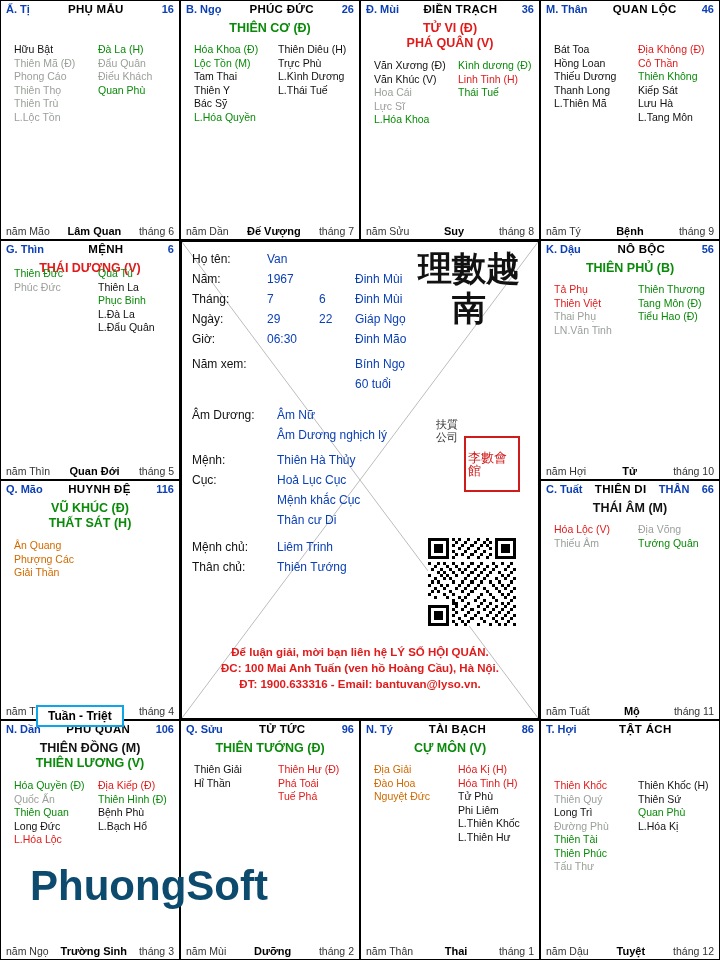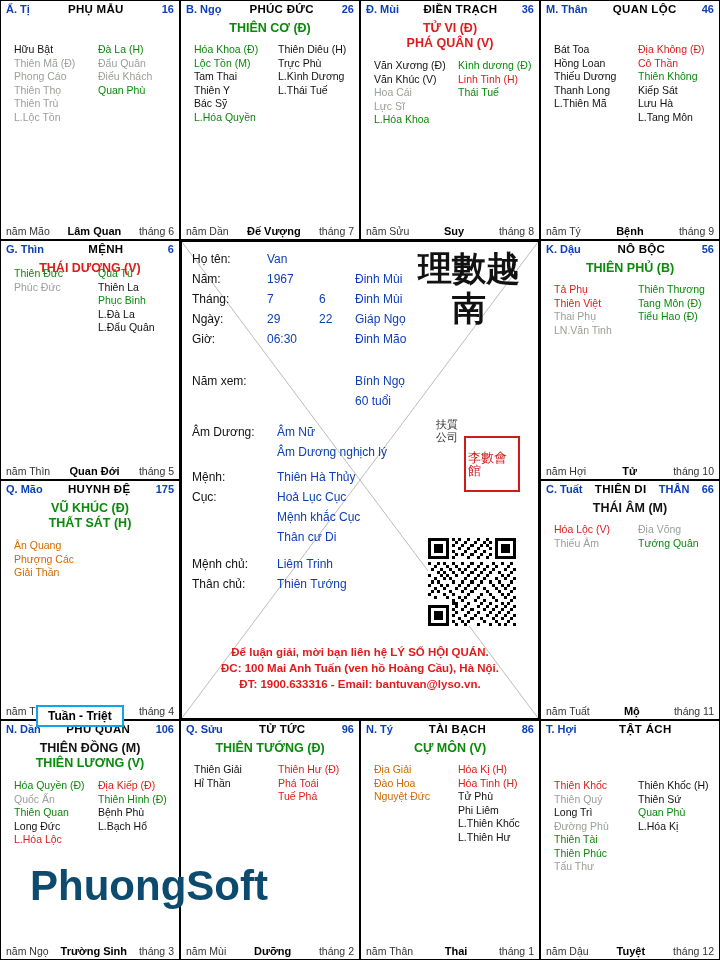--- a/index.html
+++ b/index.html
@@ -312,21 +312,21 @@
       <span class="foot-year">năm Hợi</span>
       <span class="foot-mid">Tử</span>
       <span class="foot-month">tháng 10</span>
     </div>
   </div>
 
   <div class="cell">
     <div class="pal-head">
       <span class="pal-chi">Q. Mão</span>
       <span class="pal-name">HUYNH ĐỆ</span>
-      <span class="pal-num">175</span>
+      <span class="pal-num">116</span>
     </div>
     <div class="stars-main">
       <span class="s c-green">VŨ KHÚC (Đ)</span>
       <span class="s c-green">THẤT SÁT (H)</span>
     </div>
     <div class="cols" style="top:58px;">
       <div class="col">
         <span class="s c-orange">Ân Quang</span>
         <span class="s c-orange">Phượng Các</span>
         <span class="s c-orange">Giải Thần</span>
@@ -527,21 +527,21 @@
       <span class="v1">29</span>
       <span class="v2">22</span>
       <span class="v3">Giáp Ngọ</span>
     </div>
     <div class="row">
       <span class="lab">Giờ:</span>
       <span class="v1">06:30</span>
       <span class="v2"></span>
       <span class="v3">Đinh Mão</span>
     </div>
-    <div class="row" style="margin-top:27px;align-items:flex-end;">
+    <div class="row" style="margin-top:10px;align-items:flex-end;">
       <span class="lab">Năm xem:</span>
       <span class="v1"></span>
       <span class="v2"></span>
       <span class="v3">Bính Ngọ</span>
     </div>
     <div class="row">
       <span class="lab"></span>
       <span class="v1"></span>
       <span class="v2"></span>
       <span class="v3">60 tuổi</span>

